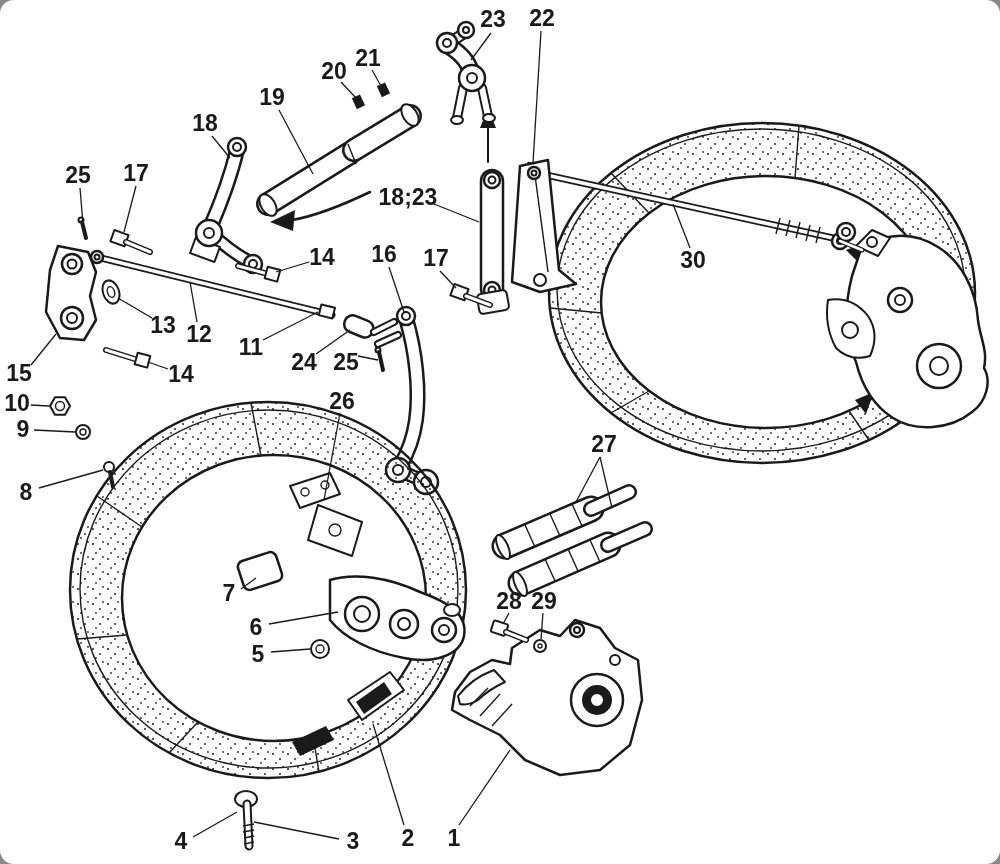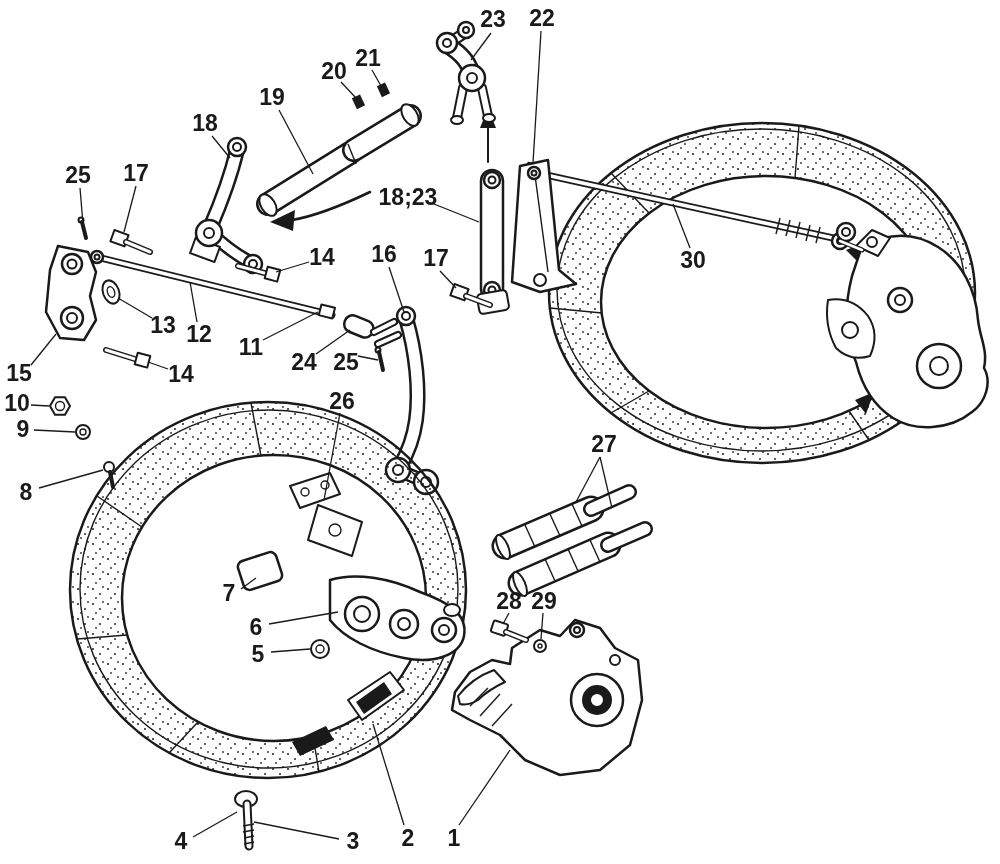--- a/index.html
+++ b/index.html
@@ -1,20 +1,21 @@
 <!DOCTYPE html>
 <html style="--ink: #1a1a1a; --paper: #ffffff;"><head>
 <meta charset="utf-8">
 <style>
   :root { --ink: #1a1a1a; --paper: #ffffff; }
   html,body { margin:0; padding:0; background:#888; }
   .stage {
     position:relative; width:1000px; height:864px; margin:0 auto;
     background: var(--paper); overflow:hidden;
     font-family:"Liberation Sans", sans-serif;
+    border-radius:14px;
   }
   svg { position:absolute; left:0; top:0; }
   .p   { fill:#fff; stroke:var(--ink); stroke-width:2.5; stroke-linejoin:round; }
   .pt  { fill:#fff; stroke:var(--ink); stroke-width:2;   stroke-linejoin:round; }
   .thin{ fill:none; stroke:var(--ink); stroke-width:1.4; }
   .u   { fill:none; stroke:var(--ink); stroke-linecap:round; }
   .o   { fill:none; stroke:#fff;       stroke-linecap:round; }
   .dark{ fill:var(--ink); stroke:none; }
   .ring{ fill:url(#stip); fill-rule:evenodd; stroke:var(--ink); stroke-width:2.5; }
   .ldr { fill:none; stroke:var(--ink); stroke-width:1.3; }

